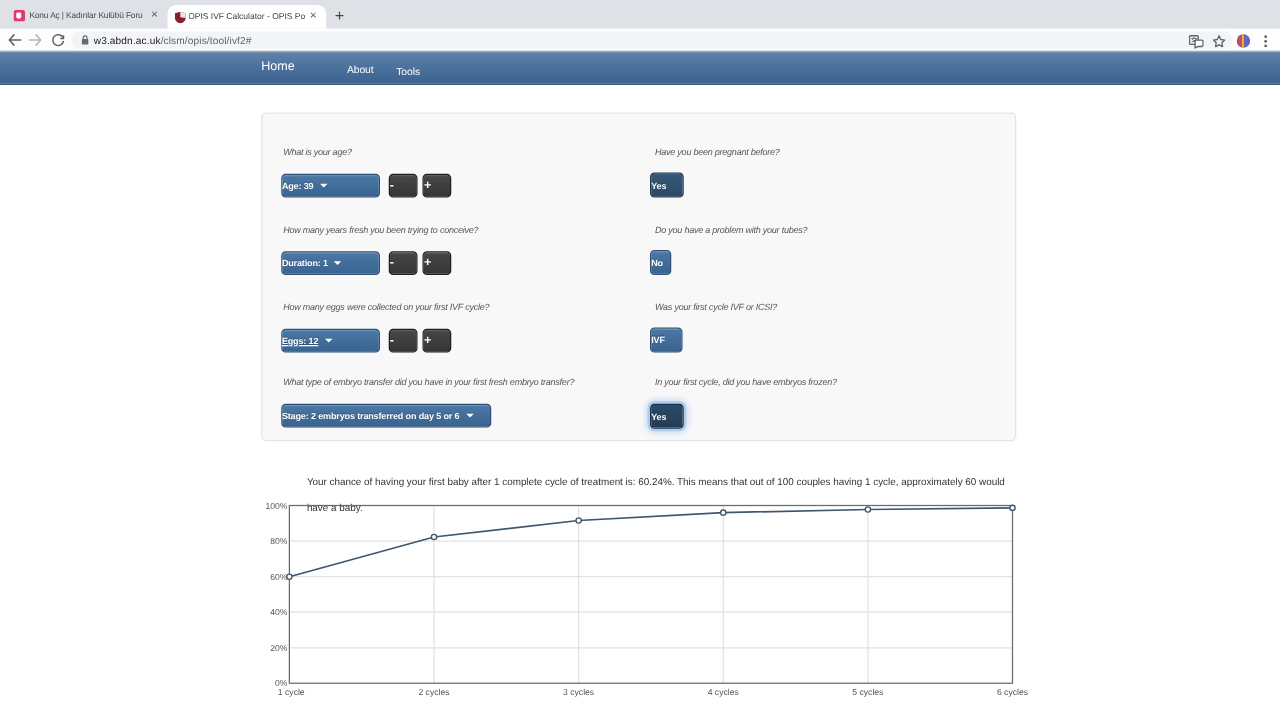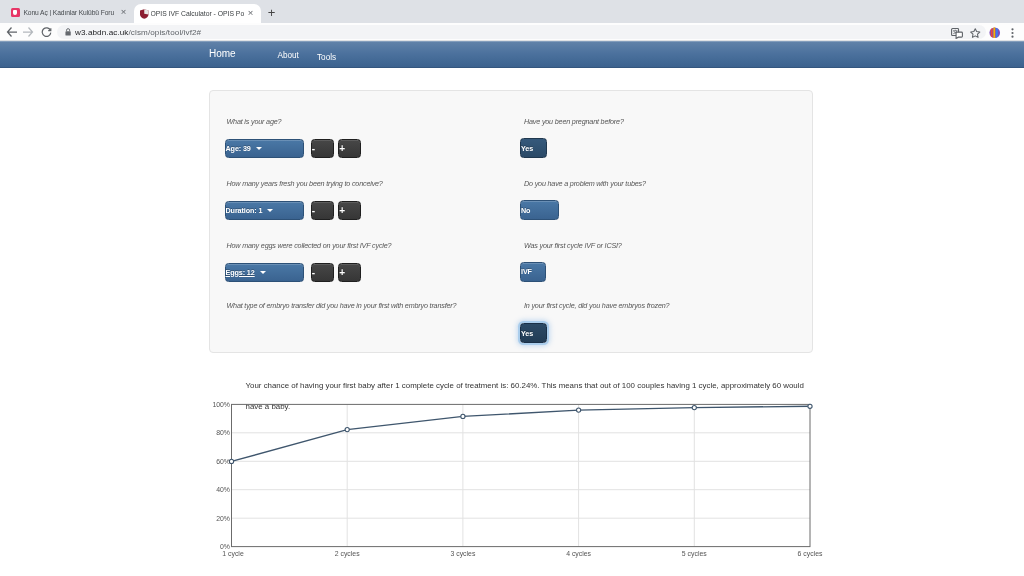--- a/index.html
+++ b/index.html
@@ -131,31 +131,32 @@
   <div class="btn dd" style="left:224.5px;top:139px;width:79.5px;">Age: 39<span class="caret"></span></div>
   <div class="btn mp" style="left:310.8px;top:139px;">-</div>
   <div class="btn mp" style="left:338.3px;top:139px;">+</div>
   <div class="btn ans sel" style="left:520px;top:138.3px;width:26.5px;">Yes</div>
 
   <div class="q" style="left:226.5px;top:178.8px;">How many years fresh you been trying to conceive?</div>
   <div class="q" style="left:524px;top:178.8px;">Do you have a problem with your tubes?</div>
   <div class="btn dd" style="left:224.5px;top:201px;width:79.5px;">Duration: 1<span class="caret"></span></div>
   <div class="btn mp" style="left:310.8px;top:201px;">-</div>
   <div class="btn mp" style="left:338.3px;top:201px;">+</div>
-  <div class="btn ans uns" style="left:520px;top:200.2px;width:39px;">No</div>
+  <div class="btn ans uns" style="left:520px;top:200.2px;width:17px;">No</div>
 
   <div class="q" style="left:226.5px;top:241.1px;">How many eggs were collected on your first IVF cycle?</div>
   <div class="q" style="left:524px;top:241.1px;">Was your first cycle IVF or ICSI?</div>
   <div class="btn dd" style="left:224.5px;top:262.7px;width:79.5px;text-decoration:underline;">Eggs: 12<span class="caret"></span></div>
   <div class="btn mp" style="left:310.8px;top:262.7px;">-</div>
   <div class="btn mp" style="left:338.3px;top:262.7px;">+</div>
   <div class="btn ans uns" style="left:520px;top:261.8px;width:25.5px;">IVF</div>
 
-  <div class="q" style="left:226.5px;top:301.1px;">What type of embryo transfer did you have in your first with embryo transfer?</div>
+  <div class="q" style="left:226.5px;top:301.1px;">What type of embryo transfer did you have in your first fresh embryo transfer?</div>
   <div class="q" style="left:524px;top:301.1px;">In your first cycle, did you have embryos frozen?</div>
+  <div class="btn dd" style="left:224.5px;top:323px;width:168px;">Stage: 2 embryos transferred on day 5 or 6<span class="caret"></span></div>
   <div class="btn ans foc" style="left:520px;top:323.2px;width:26.5px;">Yes</div>
 
   <div id="result">Your chance of having your first baby after 1 complete cycle of treatment is: 60.24%. This means that out of 100 couples having 1 cycle, approximately 60 would have a baby.</div>
 
   <svg class="abs" style="left:205px;top:398px;" width="640" height="170" viewBox="0 0 640 170">
 
     <line x1="26.5" y1="34.8" x2="605" y2="34.8" stroke="#e2e2e2" stroke-width="1"></line>
     <line x1="26.5" y1="63.3" x2="605" y2="63.3" stroke="#e2e2e2" stroke-width="1"></line>
     <line x1="26.5" y1="91.7" x2="605" y2="91.7" stroke="#e2e2e2" stroke-width="1"></line>
     <line x1="26.5" y1="120.2" x2="605" y2="120.2" stroke="#e2e2e2" stroke-width="1"></line>

